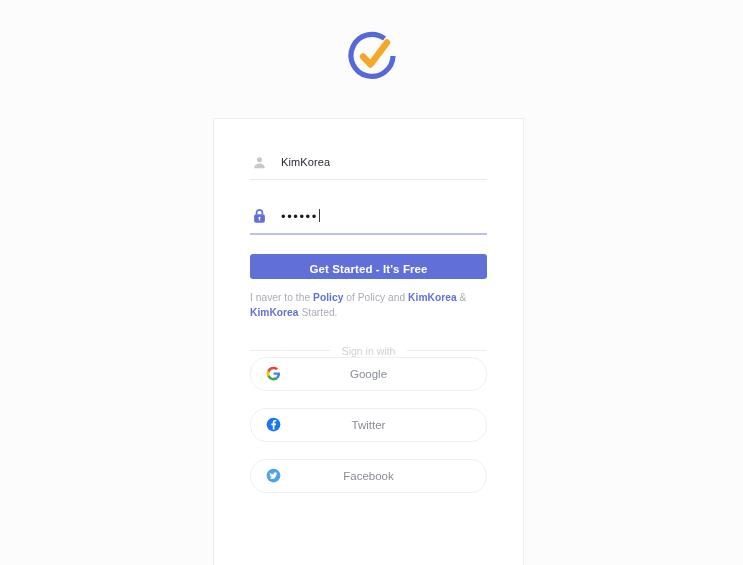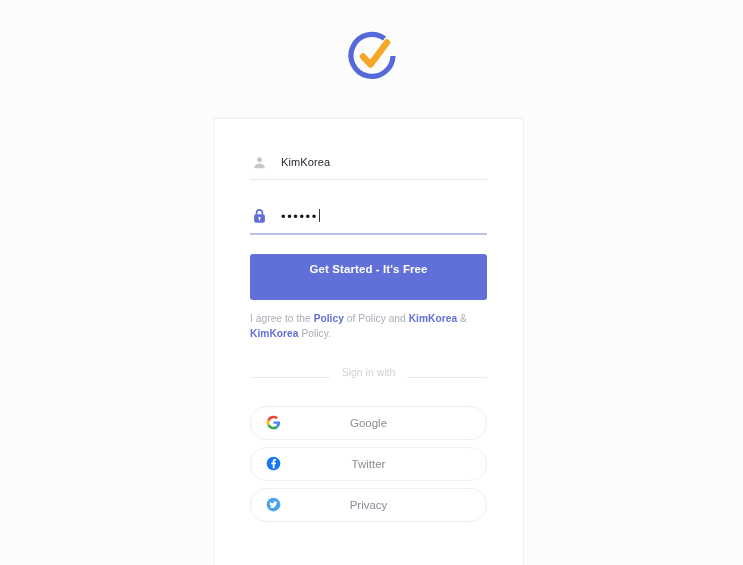--- a/index.html
+++ b/index.html
@@ -89,21 +89,21 @@
     position: relative;
     top: -1px;
   }
 
   
   .cta {
     display: block;
     width: 100%;
     box-sizing: border-box;
     margin-top: 9px;
-    padding: 9px 0 25px 0;
+    padding: 9px 0 4px 0;
     background: #6170d8;
     border: none;
     border-radius: 3px;
     color: #ffffff;
     font-size: 11.5px;
     font-weight: bold;
     font-family: "Liberation Sans", sans-serif;
     letter-spacing: 0.1px;
     cursor: pointer;
     text-align: center;
@@ -119,44 +119,44 @@
   }
   .agree a {
     color: #6170d8;
     font-weight: bold;
     text-decoration: none;
   }
 
   
   .divider {
     display: flex;
-    align-items: flex-end;
+    align-items: center;
     margin-top: 24px;
-    margin-bottom: 28px;
+    margin-bottom: 0;
   }
   .divider .line {
     flex: 1;
     height: 1px;
     background: #ececef;
   }
   .divider .label {
     padding: 0 12px;
     font-size: 10.5px;
     color: #cfd1d6;
     white-space: nowrap;
   }
 
   
   .social {
     display: flex;
     align-items: center;
     width: 100%;
     box-sizing: border-box;
     height: 32px;
-    margin-bottom: 7px;
+    margin-bottom: 17px;
     background: #ffffff;
     border: 1px solid #eeeff2;
     border-radius: 16px;
     padding: 16px 14px;
     cursor: pointer;
     position: relative;
   }
   .social .s-icon {
     width: 16px;
     height: 16px;
@@ -210,21 +210,21 @@
           <rect x="9.2" y="13.8" width="1.6" height="3.4" fill="#ffffff"></rect>
         </svg>
       </span>
       <span class="pw-dots">••••••</span>
         <span class="caret"></span>
     </div>
 
     <button class="cta">Get Started - It's Free</button>
 
     <div class="agree">
-      <span>I agree to the </span><a href="#">Policy</a><span> of Policy and </span><a href="#">KimKorea</a><span> &amp; </span><a href="#">KimKorea</a><span> Policy.</span>
+      <span>I naver to the </span><a href="#">Policy</a><span> of Policy and </span><a href="#">KimKorea</a><span> &amp; </span><a href="#">KimKorea</a><span> Started.</span>
     </div>
 
     <div class="divider">
       <span class="line"></span>
       <span class="label">Sign in with</span>
       <span class="line"></span>
     </div>
 
     <div class="social">
       <span class="s-icon">
@@ -248,17 +248,17 @@
       <span class="s-label">Twitter</span>
     </div>
 
     <div class="social">
       <span class="s-icon">
         <svg width="15" height="15" viewBox="0 0 24 24">
           <circle cx="12" cy="12" r="11" fill="#4aa3ec"></circle>
           <path d="M18.6 8.3c-.5.22-1 .37-1.56.44.56-.34.99-.87 1.19-1.5-.52.31-1.1.54-1.72.66a2.7 2.7 0 0 0-4.6 2.47A7.68 7.68 0 0 1 6.3 7.55a2.7 2.7 0 0 0 .84 3.61c-.44-.01-.86-.14-1.22-.34v.04c0 1.31.93 2.4 2.17 2.65-.23.06-.47.1-.72.1-.17 0-.35-.02-.51-.05a2.71 2.71 0 0 0 2.53 1.88A5.43 5.43 0 0 1 5.5 16.6c-.22 0-.43-.01-.64-.04a7.65 7.65 0 0 0 4.15 1.22c4.98 0 7.7-4.13 7.7-7.71v-.35c.53-.38.99-.86 1.35-1.41z" fill="#ffffff"></path>
         </svg>
       </span>
-      <span class="s-label">Privacy</span>
+      <span class="s-label">Facebook</span>
     </div>
 
   </div>
 </div>
 
 </body></html>

